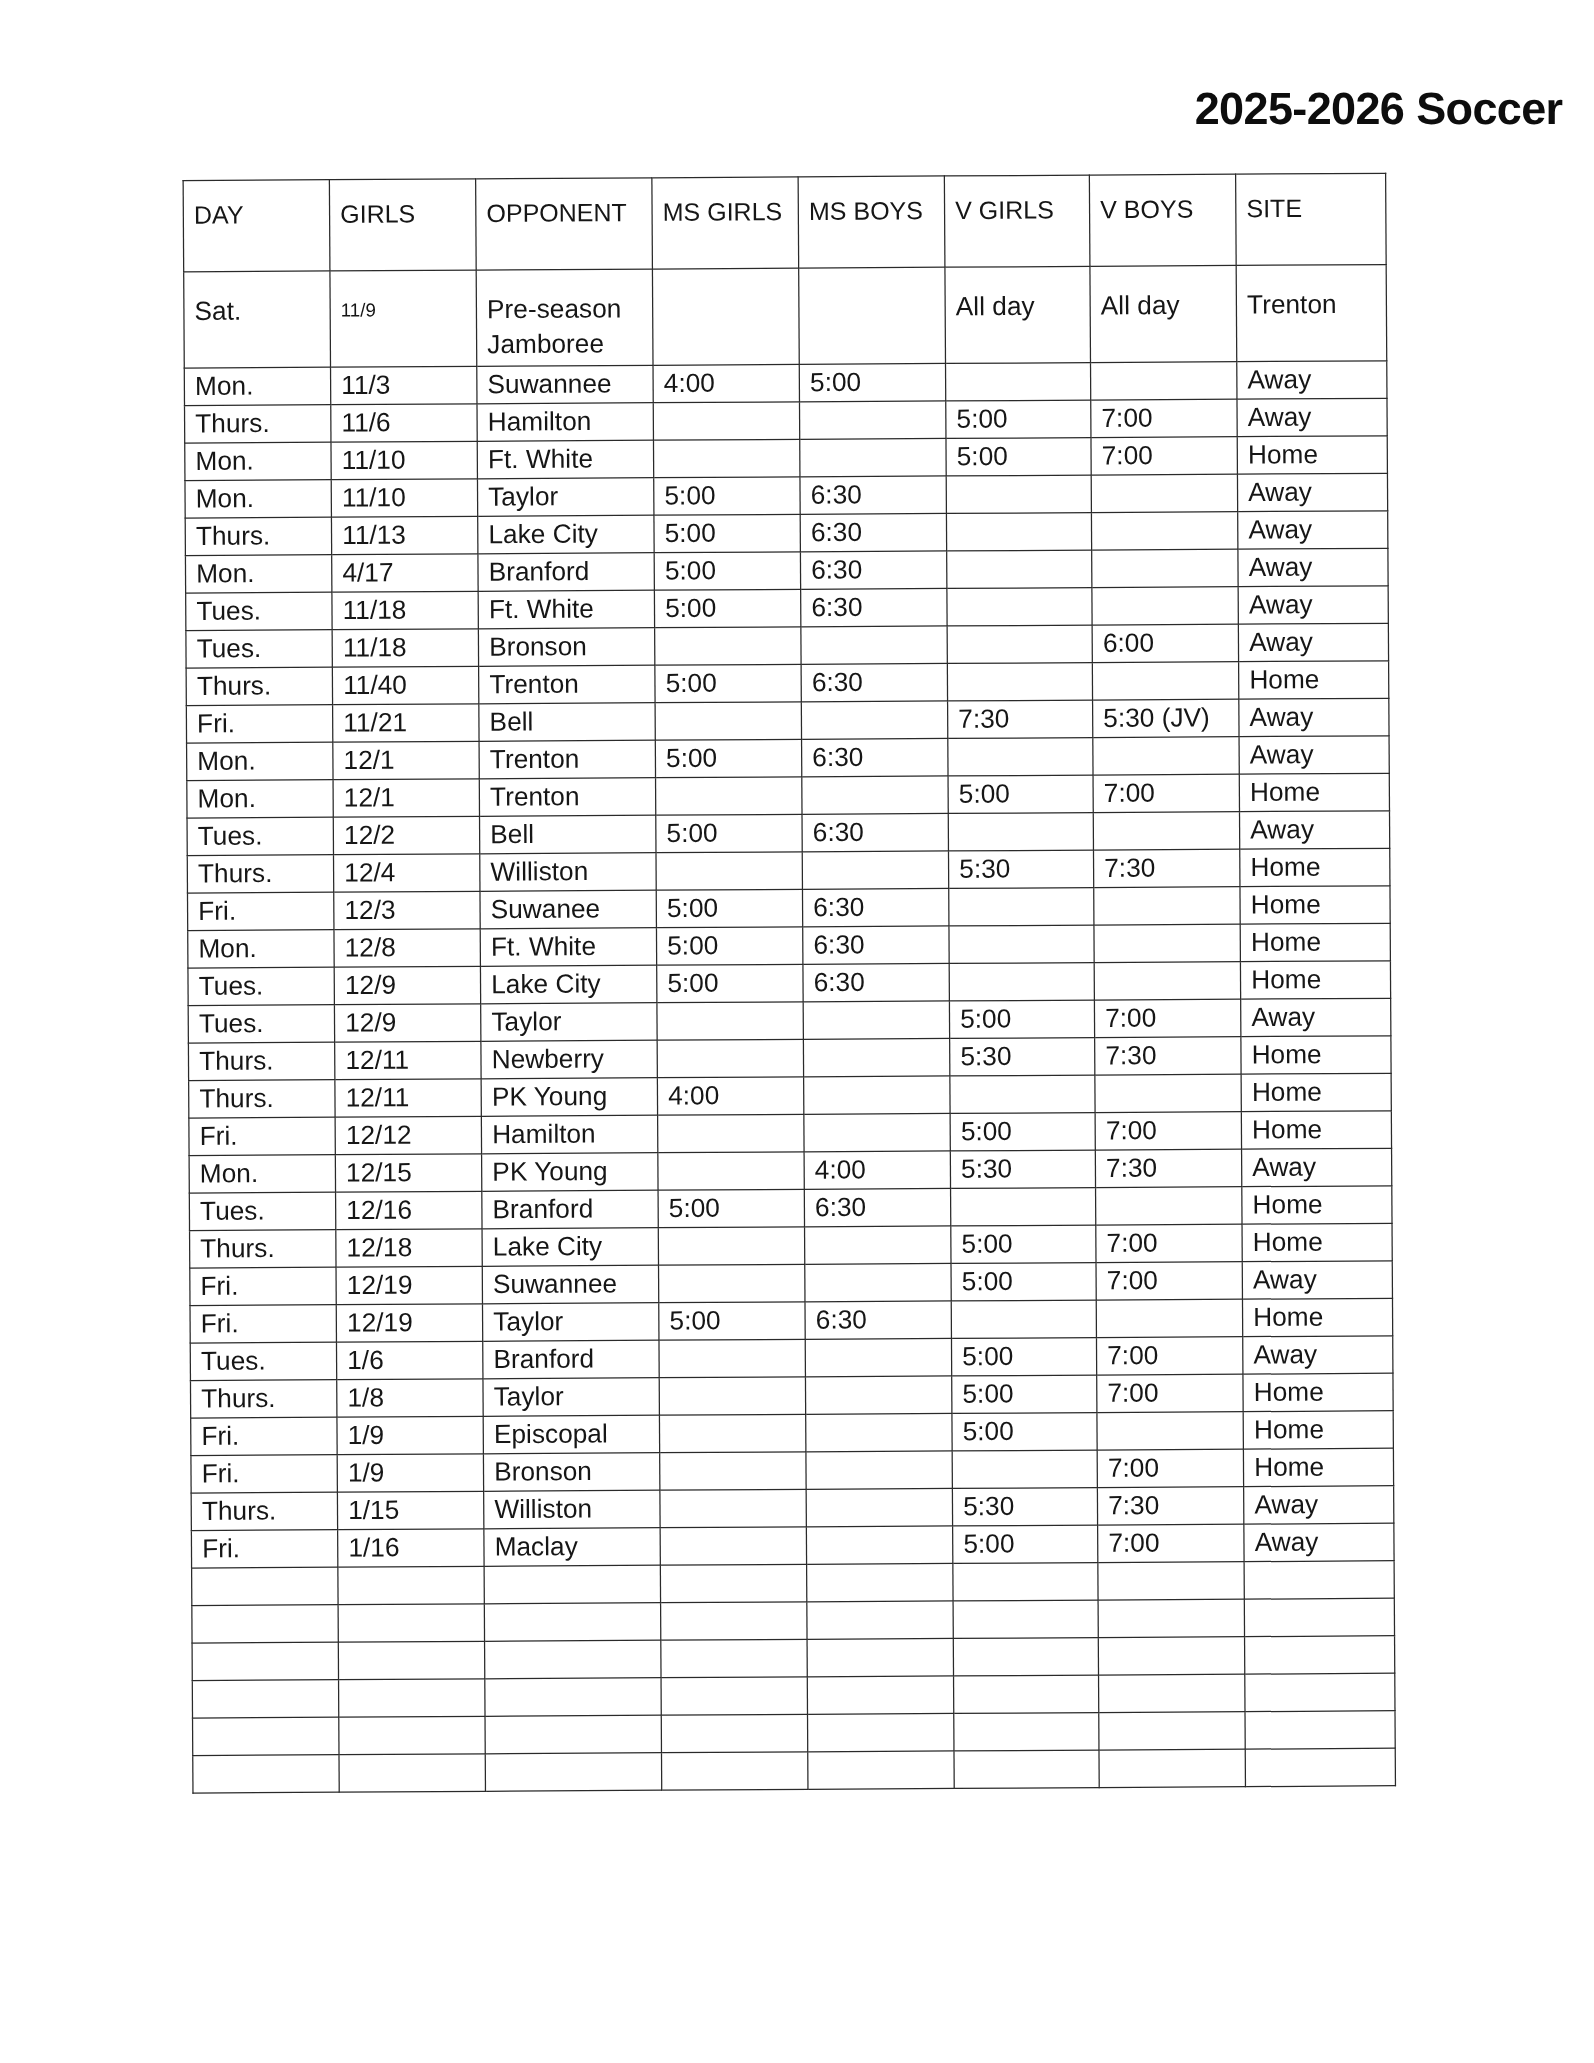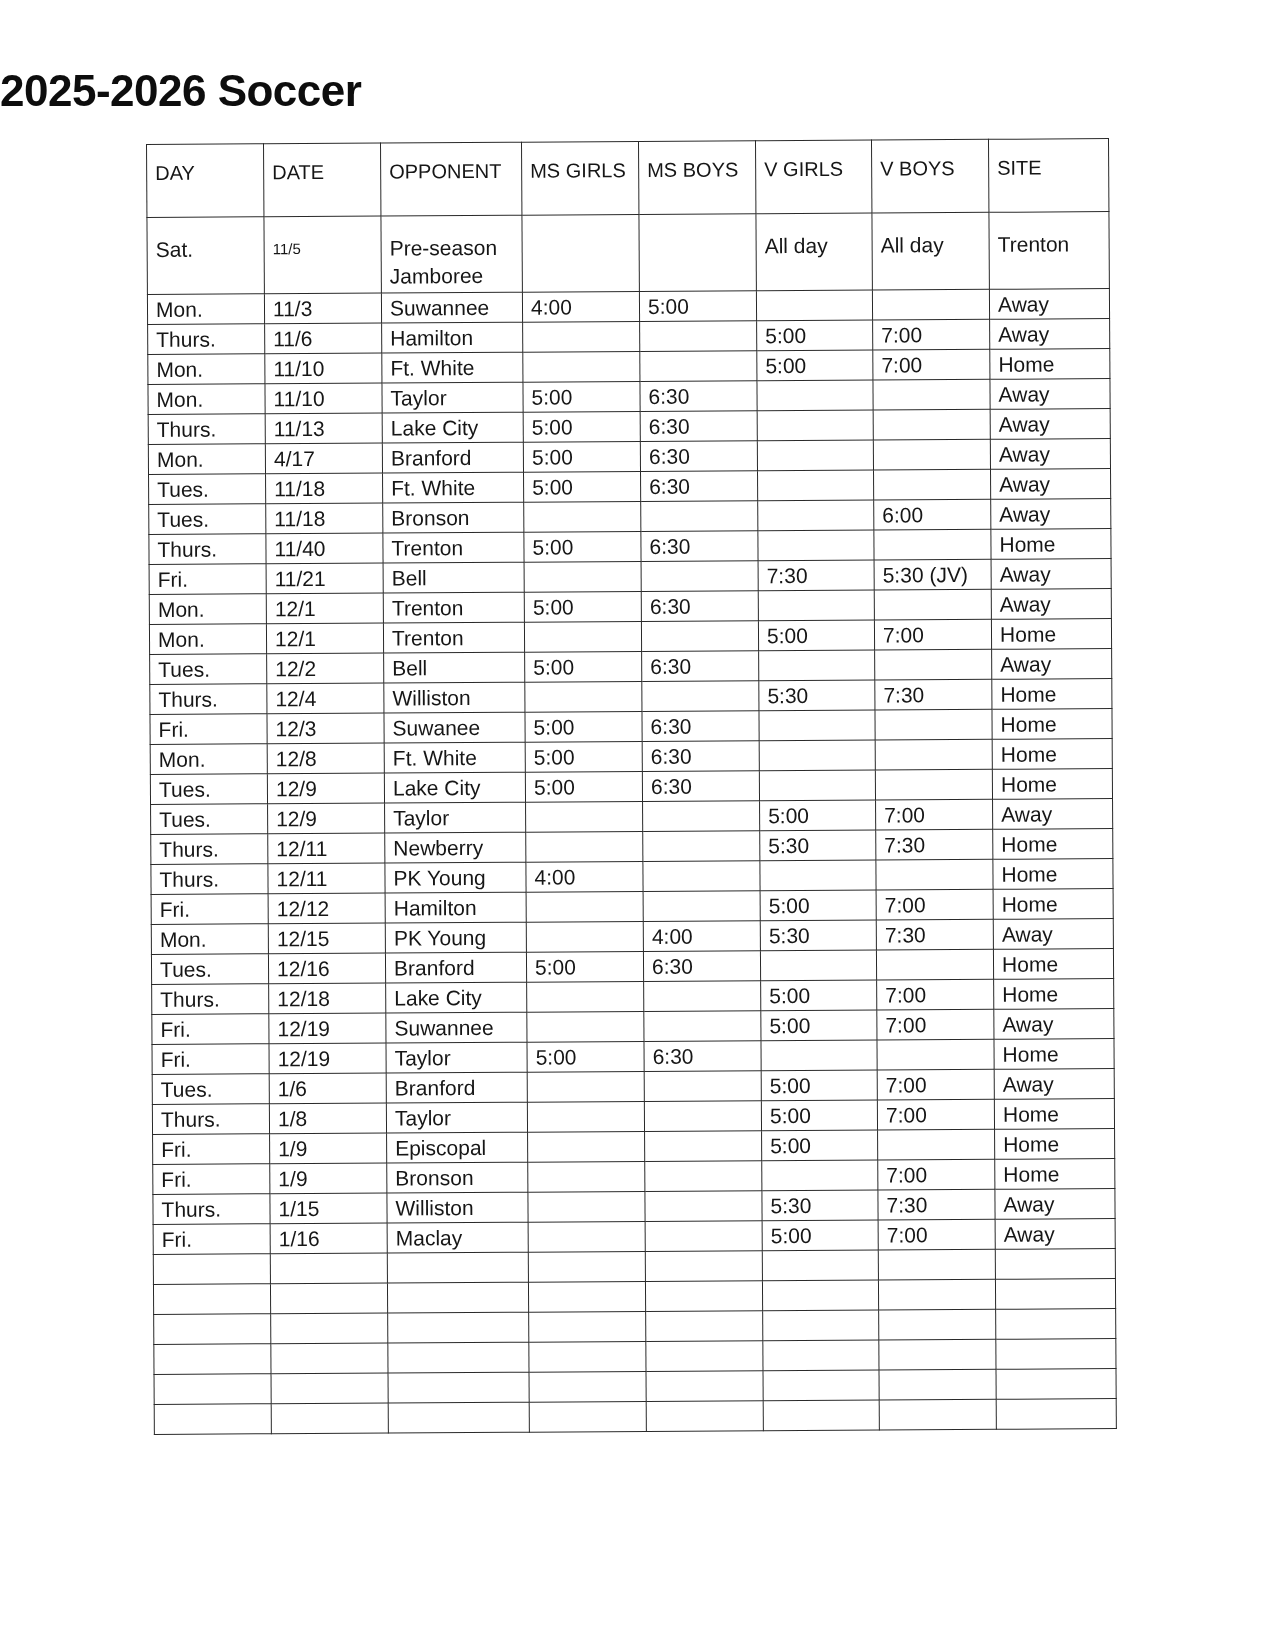--- a/index.html
+++ b/index.html
@@ -1,19 +1,19 @@
 <!DOCTYPE html>
 <html><head>
 <meta charset="utf-8">
 <style>
   html, body { margin: 0; padding: 0; background: #ffffff; }
   body { width: 1275px; height: 1650px; position: relative; overflow: hidden;
          font-family: "Liberation Sans", "DejaVu Sans", sans-serif; color: #111; }
-  .title { position: absolute; top: 66px; left: 0; width: 1250px; text-align: left;
-           font-size: 44px; font-weight: bold; letter-spacing: -0.5px; color: #0d0d0d; }
+  .title { position: absolute; top: 66px; left: 0; width: 1250px; text-align: right;
+           font-size: 36px; font-weight: bold; letter-spacing: -0.5px; color: #0d0d0d; }
   table.sched { position: absolute; top: 144px; left: 146px; width: 962px;
                 border-collapse: collapse; table-layout: fixed;
                 transform: rotate(-0.35deg); transform-origin: top left; }
   table.sched td, table.sched th { border: 1.4px solid #2a2a2a; padding: 0 8px;
                 font-weight: normal; text-align: left; vertical-align: top;
                 font-size: 21px; line-height: 28px; color: #161616; overflow: hidden; white-space: nowrap; }
   table.sched th { height: 58px; padding-top: 14px; white-space: normal; font-size: 20px; line-height: 28px; }
   tr.tall td { height: 58px; white-space: normal; padding-top: 18px; }
   tr.tall td.small { font-size: 15px; }
   tr.game td { height: 29px; line-height: 29px; }
@@ -31,33 +31,33 @@
       <col style="width:141px">
       <col style="width:117px">
     <col style="width:117px">
       <col style="width:116px">
       <col style="width:117px">
       <col style="width:120px">
   </colgroup>
   <thead>
     <tr>
       <th>DAY</th>
-      <th>DATE</th>
+      <th>GIRLS</th>
       <th>OPPONENT</th>
       <th>MS GIRLS</th>
       <th>MS BOYS</th>
       <th>V GIRLS</th>
       <th>V BOYS</th>
       <th>SITE</th>
     </tr>
   </thead>
   <tbody id="tbody">
     <tr class="tall">
       <td>Sat.</td>
-      <td class="small">11/5</td>
+      <td class="small">11/9</td>
       <td>Pre-season Jamboree</td>
       <td></td>
       <td></td>
       <td>All day</td>
       <td>All day</td>
       <td>Trenton</td>
     </tr>
   <tr class="game">
         <td>Mon.</td>
         <td>11/3</td>

